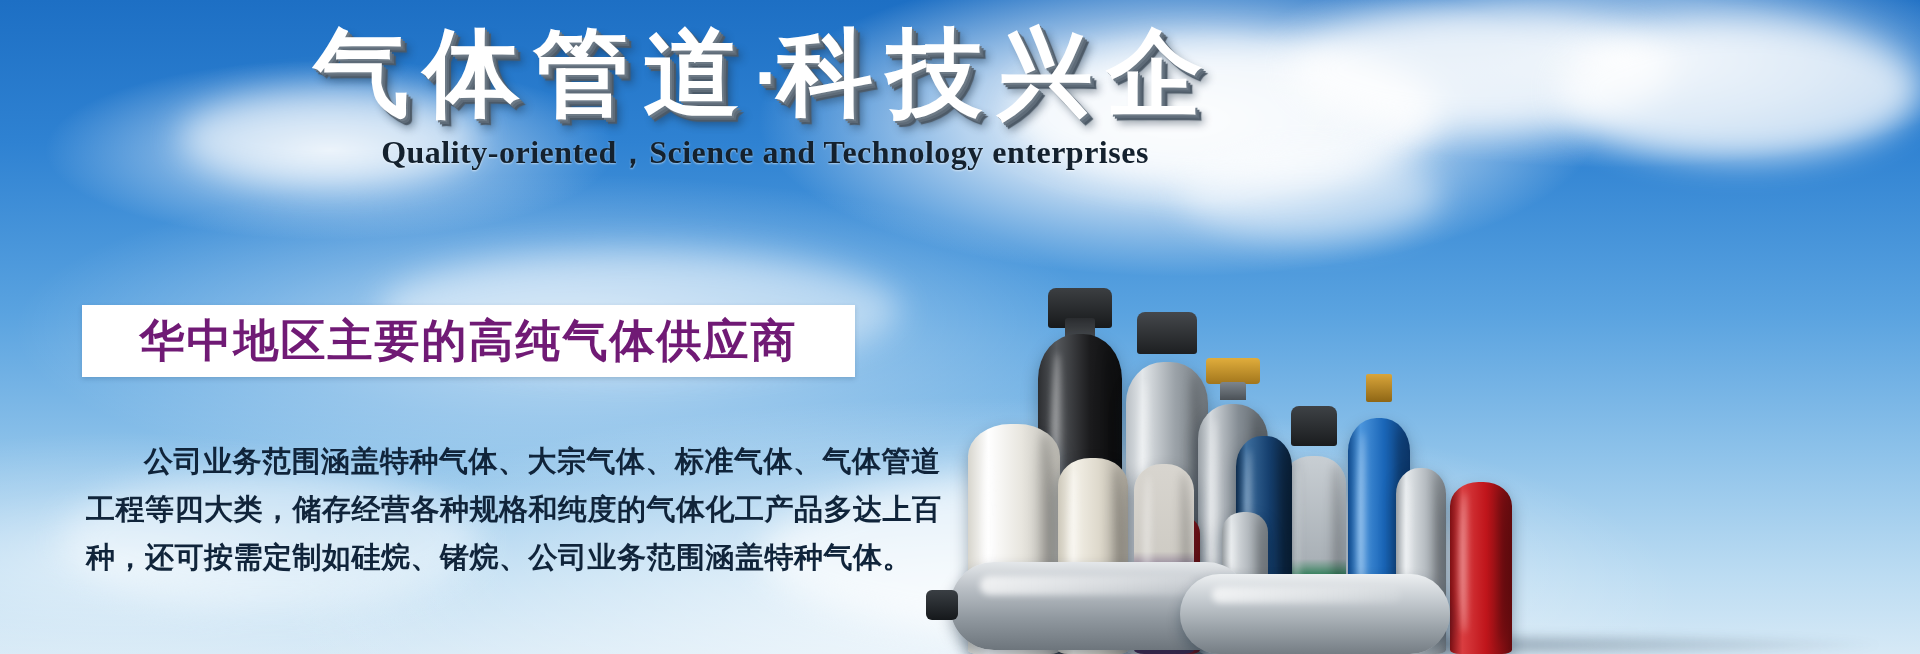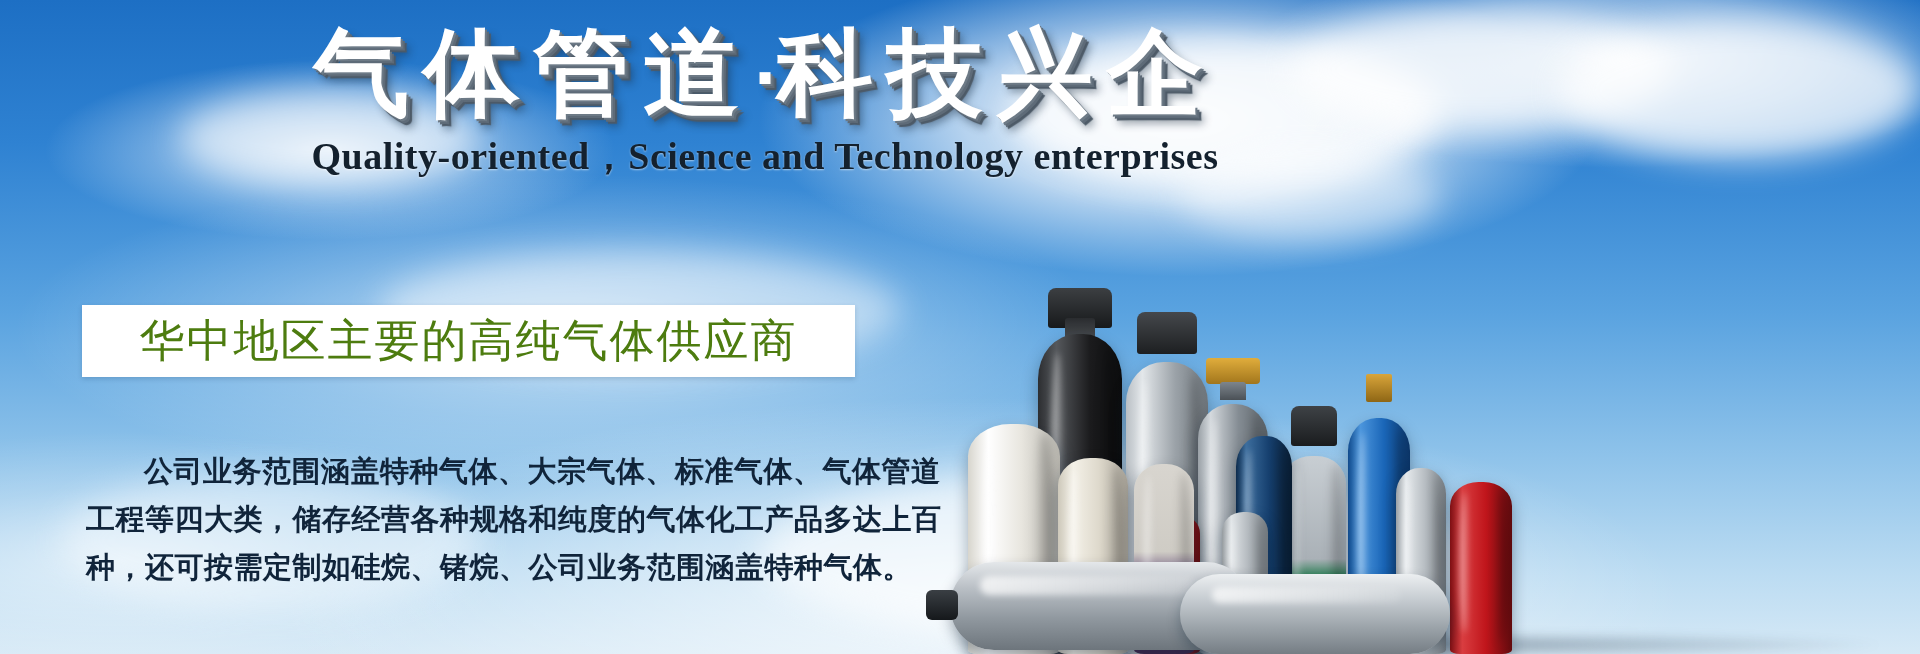--- a/index.html
+++ b/index.html
@@ -41,44 +41,44 @@
       4px 4px 0 #5e6b78,
       6px 6px 1px #4d5a67,
       8px 9px 9px rgba(20,40,60,.45);
   }
   .headline .sep{font-size:62px;vertical-align:middle;letter-spacing:0;}
 
   
   .subtitle{
     position:absolute;left:0;top:131px;width:1530px;text-align:center;
     font-family:"Liberation Serif","DejaVu Serif",serif;
-    font-weight:bold;font-size:38px;letter-spacing:.5px;color:#14212e;
+    font-weight:bold;font-size:32px;letter-spacing:.5px;color:#14212e;
     white-space:nowrap;
     text-shadow:0 1px 2px rgba(255,255,255,.55);
   }
 
   
   .tagbox{
     position:absolute;left:82px;top:305px;width:773px;height:72px;
     background:#ffffff;
     display:flex;align-items:center;justify-content:center;
     box-shadow:0 2px 5px rgba(0,40,80,.18);
   }
   .tagbox .tagline{
     font-family:"DejaVu Sans","Liberation Sans",sans-serif;
-    font-weight:normal;font-size:45px;letter-spacing:2px;
-    color:#4d7c0f;white-space:nowrap;
+    font-weight:bold;font-size:45px;letter-spacing:2px;
+    color:#701a75;white-space:nowrap;
   }
 
   
   .body-copy{
     position:absolute;left:86px;top:437px;width:775px;
     font-family:"DejaVu Serif","Liberation Serif",serif;
     font-weight:bold;font-size:29px;line-height:48px;
-    color:#10243a;letter-spacing:.5px;white-space:nowrap;margin-top:10px;
+    color:#10243a;letter-spacing:.5px;white-space:nowrap;
   }
   .body-copy .ln{display:block;}
   .body-copy .ln.indent{text-indent:58px;}
 
   
   .photo{position:absolute;left:930px;top:150px;width:990px;height:504px;}
   .cyl{position:absolute;bottom:0;}
   .cyl .body{
     position:absolute;left:0;bottom:0;width:100%;
     border-radius:46% 46% 10px 10px / 14% 14% 4px 4px;

